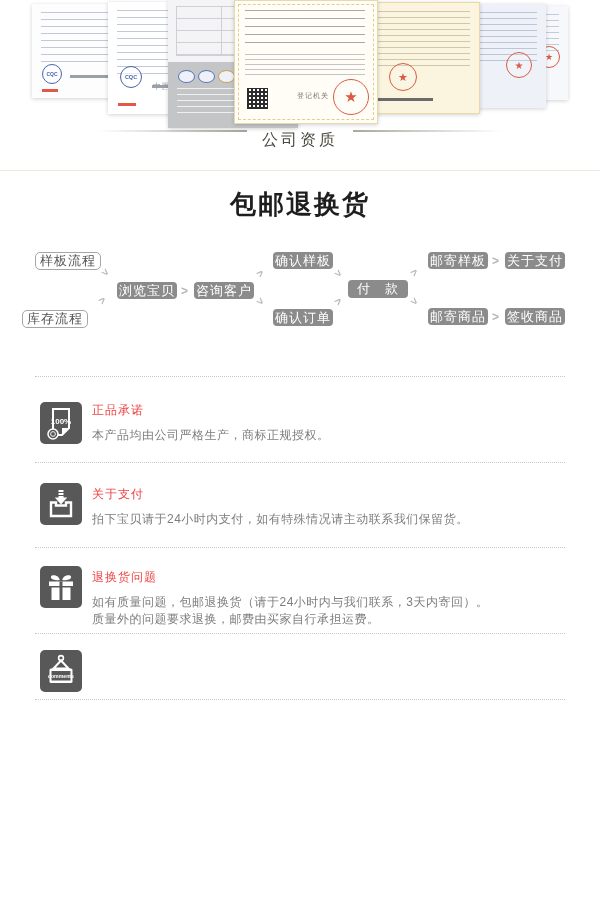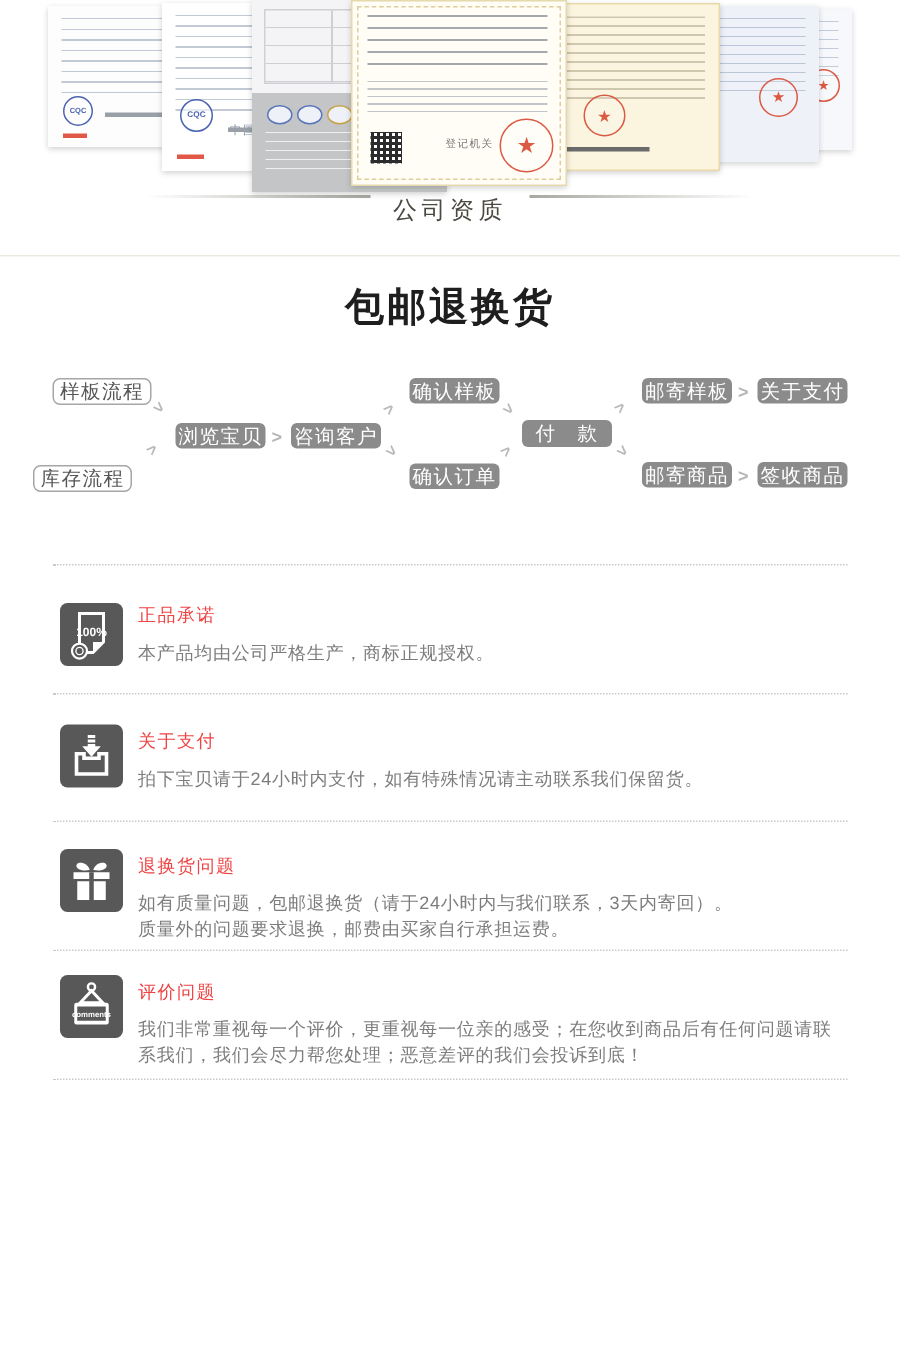--- a/index.html
+++ b/index.html
@@ -230,21 +230,16 @@
     <div class="svc r6">
       <div class="ic">
         <svg viewBox="0 0 42 42">
           <circle cx="21" cy="8" r="2.4" fill="none" stroke="#fff" stroke-width="1.6"></circle>
           <path d="M21 10.5 L13.5 18.5 h15 z" fill="none" stroke="#fff" stroke-width="2"></path>
           <rect x="9.5" y="18.5" width="23" height="14.5" rx="1.5" fill="#fff"></rect>
           <rect x="11.5" y="21" width="19" height="9.5" fill="#585858"></rect>
           <text x="21" y="27.8" font-size="5.2" font-weight="bold" fill="#fff" text-anchor="middle">comments</text>
         </svg>
       </div>
-      <div class="tx">
-        <div class="t">评价问题</div>
-        <div class="d">我们非常重视每一个评价，更重视每一位亲的感受；在您收到商品后有任何问题请联</div>
-        <div class="d">系我们，我们会尽力帮您处理；恶意差评的我们会投诉到底！</div>
-      </div>
     </div>
 
   </div>
 </div>
 
 </body></html>

